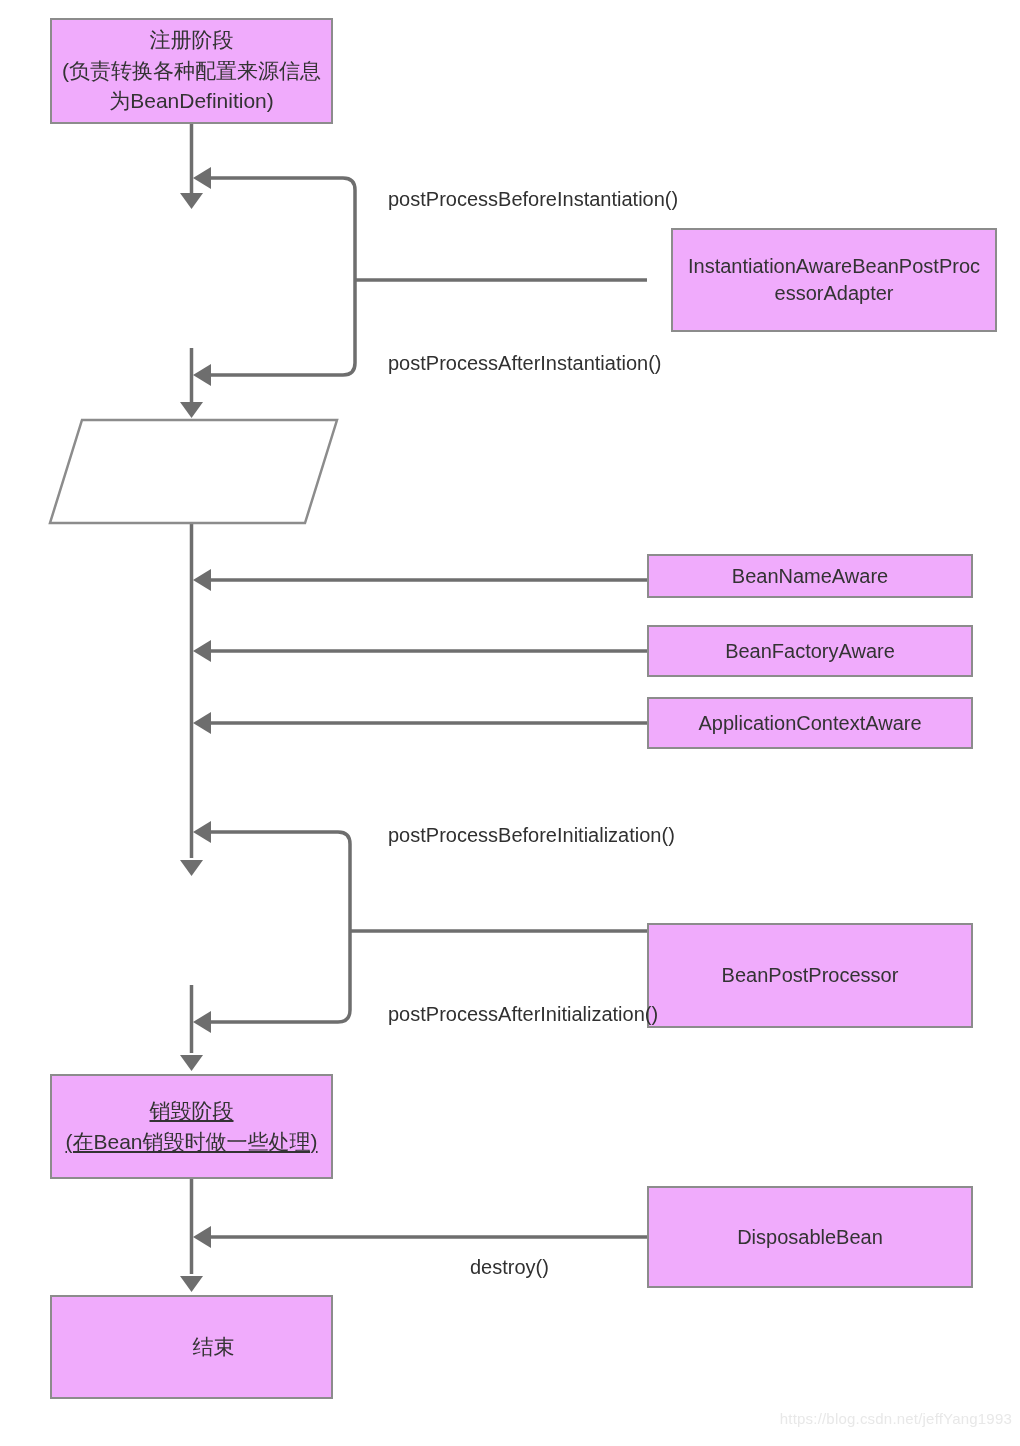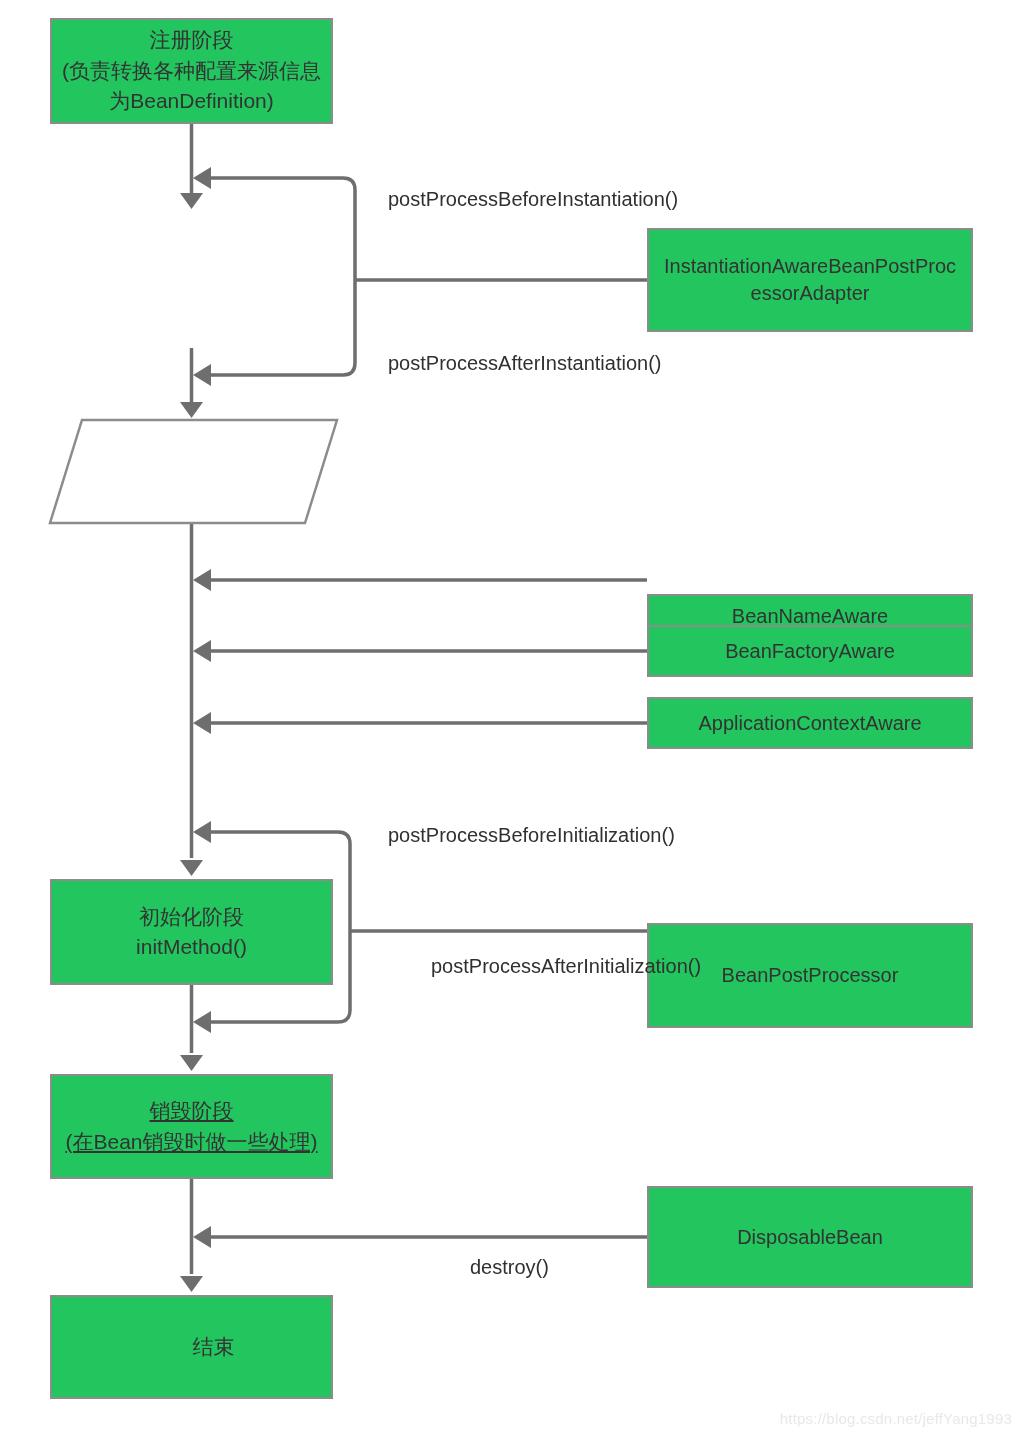--- a/index.html
+++ b/index.html
@@ -19,30 +19,30 @@
     overflow:hidden;
   }
   svg.connectors{position:absolute;left:0;top:0;z-index:1;}
   svg.connectors path, svg.connectors line{
     stroke:var(--line);stroke-width:3.5;fill:none;
   }
   svg.connectors polygon{fill:var(--line);stroke:none;}
   svg.connectors .shape{fill:#ffffff;stroke:var(--border);stroke-width:2.5;}
   .node{
     position:absolute;z-index:2;
-    background:#22c55e;
+    background:#f0abfc;
     border:2px solid var(--border);
     display:flex;align-items:center;justify-content:center;
     text-align:center;
     color:var(--text);
     font-size:21px;line-height:1.45;
     white-space:pre-line;
   }
   .node.right{font-size:20px;line-height:1.35;padding:0 10px;}
-  .node.breakall{word-break:break-all;}
+  .node.breakall{word-break:break-all;margin-left:24px;}
   .freeform{
     position:absolute;z-index:2;
     display:flex;align-items:center;justify-content:center;
     text-align:center;color:var(--text);
     font-size:21px;line-height:1.45;white-space:pre-line;
     background:transparent;border:none;
   }
   .edge-label{
     position:absolute;z-index:2;
     font-size:20px;color:#303030;
@@ -117,45 +117,43 @@
 
     <polygon class="shape" points="82,420 337,420 305,523 50,523"></polygon>
   </svg>
 
   <div class="node" style="left:50px;top:18px;width:283px;height:106px;">注册阶段
 (负责转换各种配置来源信息
 为BeanDefinition)</div>
 
 
 
-  <div class="node" style="left:50px;top:879px;width:283px;height:106px;">初始化阶段
-initMethod()</div>
 
   <div class="node" style="left:50px;top:1074px;width:283px;height:105px;text-decoration:underline;">销毁阶段
 (在Bean销毁时做一些处理)</div>
 
   <div class="node" style="left:50px;top:1295px;width:283px;height:104px;padding-left:44px;">结束</div>
 
   <div class="node right breakall" style="left:647px;top:228px;width:326px;height:104px;">InstantiationAwareBeanPostProcessorAdapter</div>
 
-  <div class="node right" style="left:647px;top:554px;width:326px;height:44px;margin-top:40px;">BeanNameAware</div>
+  <div class="node right" style="left:647px;top:554px;width:326px;height:44px;">BeanNameAware</div>
 
   <div class="node right" style="left:647px;top:625px;width:326px;height:52px;">BeanFactoryAware</div>
 
   <div class="node right" style="left:647px;top:697px;width:326px;height:52px;">ApplicationContextAware</div>
 
   <div class="node right" style="left:647px;top:879px;width:326px;height:105px;margin-top:44px;">BeanPostProcessor</div>
 
   <div class="node right" style="left:647px;top:1186px;width:326px;height:102px;">DisposableBean</div>
 
   <div class="edge-label" style="left:388px;top:188px;">postProcessBeforeInstantiation()</div>
 
   <div class="edge-label" style="left:388px;top:352px;">postProcessAfterInstantiation()</div>
 
   <div class="edge-label" style="left:388px;top:824px;">postProcessBeforeInitialization()</div>
 
-  <div class="edge-label" style="left:388px;top:955px;margin-left:43px;">postProcessAfterInitialization()</div>
+  <div class="edge-label" style="left:388px;top:1003px;">postProcessAfterInitialization()</div>
 
   <div class="edge-label" style="left:470px;top:1256px;">destroy()</div>
 
   <div class="watermark">https://blog.csdn.net/jeffYang1993</div>
 
 </div>
 
 </body></html>

